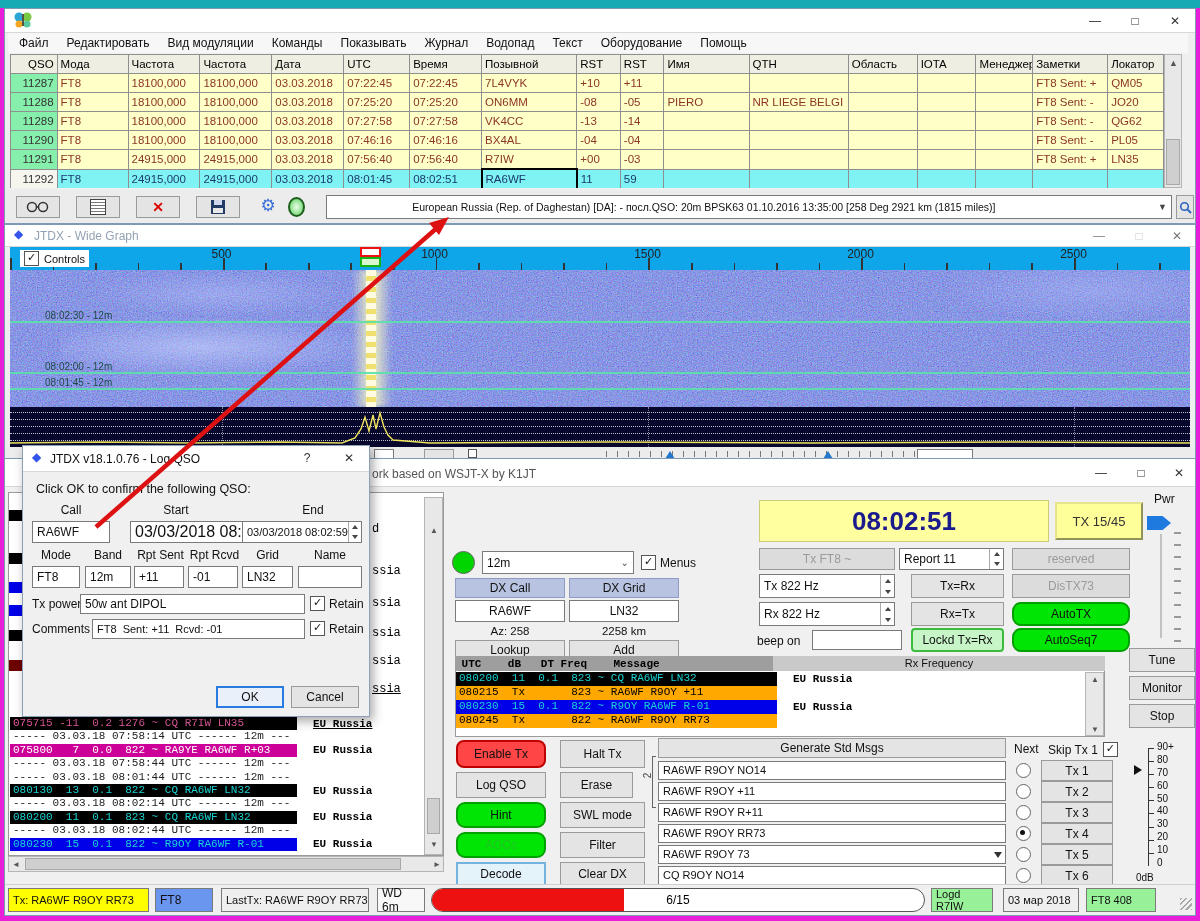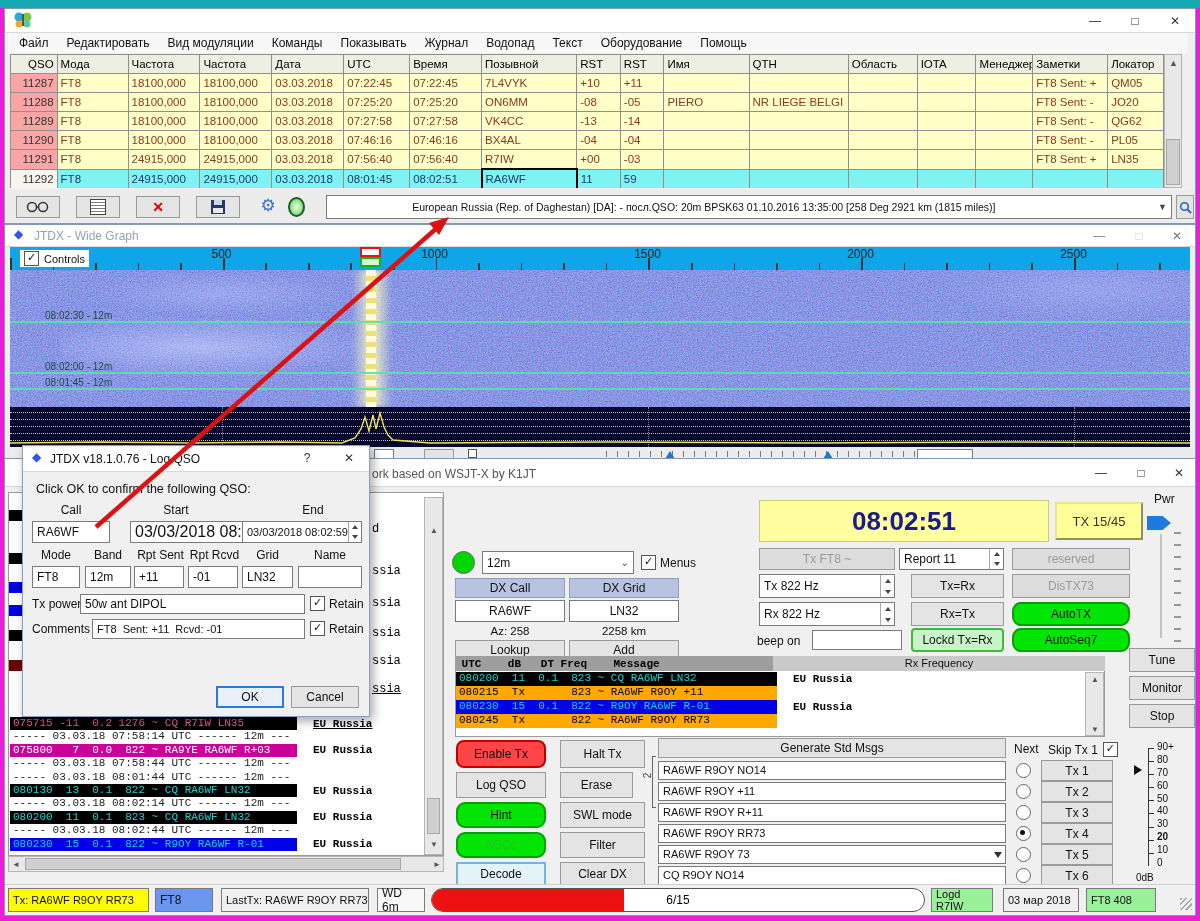--- a/index.html
+++ b/index.html
@@ -19,21 +19,21 @@
   .radio{width:13px;height:13px;border:1px solid #666;border-radius:50%;background:#fff;}
   .radio.sel::after{content:"";display:block;width:5px;height:5px;margin:3px;border-radius:50%;background:#111;}
   .spin{width:13px;display:flex;flex-direction:column;align-items:center;justify-content:space-around;border-left:1px solid #aaa;height:100%;}
   .spin i{width:0;height:0;border-left:3px solid transparent;border-right:3px solid transparent;}
   .spin i.up{border-bottom:4px solid #444;} .spin i.dn{border-top:4px solid #444;}
   
   table.log{border-collapse:collapse;table-layout:fixed;width:1154px;font-size:11.5px;}
   table.log th,table.log td{border:1px solid #8f8f8f;padding:0 3px;height:18px;overflow:hidden;white-space:nowrap;}
   table.log th{background:#efeee2;font-weight:normal;text-align:left;color:#000;}
   table.log td{background:#ffffc8;color:#8b3626;}
-  table.log td:first-child{background:#fca5a5;color:#333;text-align:right;}
+  table.log td:first-child{background:#86efac;color:#333;text-align:right;}
   table.log tr.cur td{background:#7ff3f3;color:#1b3a6e;}
   table.log tr.cur td:first-child{background:#f6f6ee;color:#333;}
   table.log tr.cur td.foc{border:2px solid #000;}
   .mi{padding:2px 5px;}
   
   .drow{display:flex;align-items:center;font-family:"Liberation Mono",monospace;font-size:11px;white-space:pre;}
   .bact .drow{height:13.4px;} .rxlist .drow{height:14px;}
   .dtxt{position:relative;display:inline-block;height:100%;line-height:13px;padding-left:3px;overflow:hidden;}
   .bact .dtxt{width:284px;} .rxlist .dtxt{width:318px;}
   .dtag{margin-left:16px;font-weight:bold;color:#000;}
@@ -677,21 +677,21 @@
   <div class="a" style="left:1148px;top:748px;width:6px;height:118px;border-left:1px solid #333;background:repeating-linear-gradient(#333 0 1px,transparent 1px 13.1px);"></div>
   <div class="a" style="left:1157px;top:742px;width:36px;height:126px;display:flex;flex-direction:column;justify-content:space-between;">
 
   <span style="font-size:10px;line-height:10px;">90+</span>
       <span style="font-size:10px;line-height:10px;">80</span>
       <span style="font-size:10px;line-height:10px;">70</span>
       <span style="font-size:10px;line-height:10px;">60</span>
       <span style="font-size:10px;line-height:10px;">50</span>
       <span style="font-size:10px;line-height:10px;">40</span>
       <span style="font-size:10px;line-height:10px;">30</span>
-      <span style="font-size:10px;line-height:10px;font-weight:bold;">20</span>
+      <span style="font-size:10px;line-height:10px;">20</span>
       <span style="font-size:10px;line-height:10px;">10</span>
       <span style="font-size:10px;line-height:10px;">0</span>
     </div>
   <div class="a" style="left:1134px;top:765px;width:0;height:0;border-top:5px solid transparent;border-bottom:5px solid transparent;border-left:8px solid #111;"></div>
   <div class="a" style="left:1136px;top:872px;font-size:10px;">0dB</div>
 
   <div class="a" style="left:5px;top:884px;width:1190px;height:31px;border-top:1px solid #cfcfcf;background:#f0f0f0;"></div>
   <div class="a inp" style="left:8px;top:888px;width:141px;height:24px;background:#ffff00;">
       <span style="font-size:11px;white-space:nowrap;">Tx: RA6WF R9OY RR73</span>
     </div>

